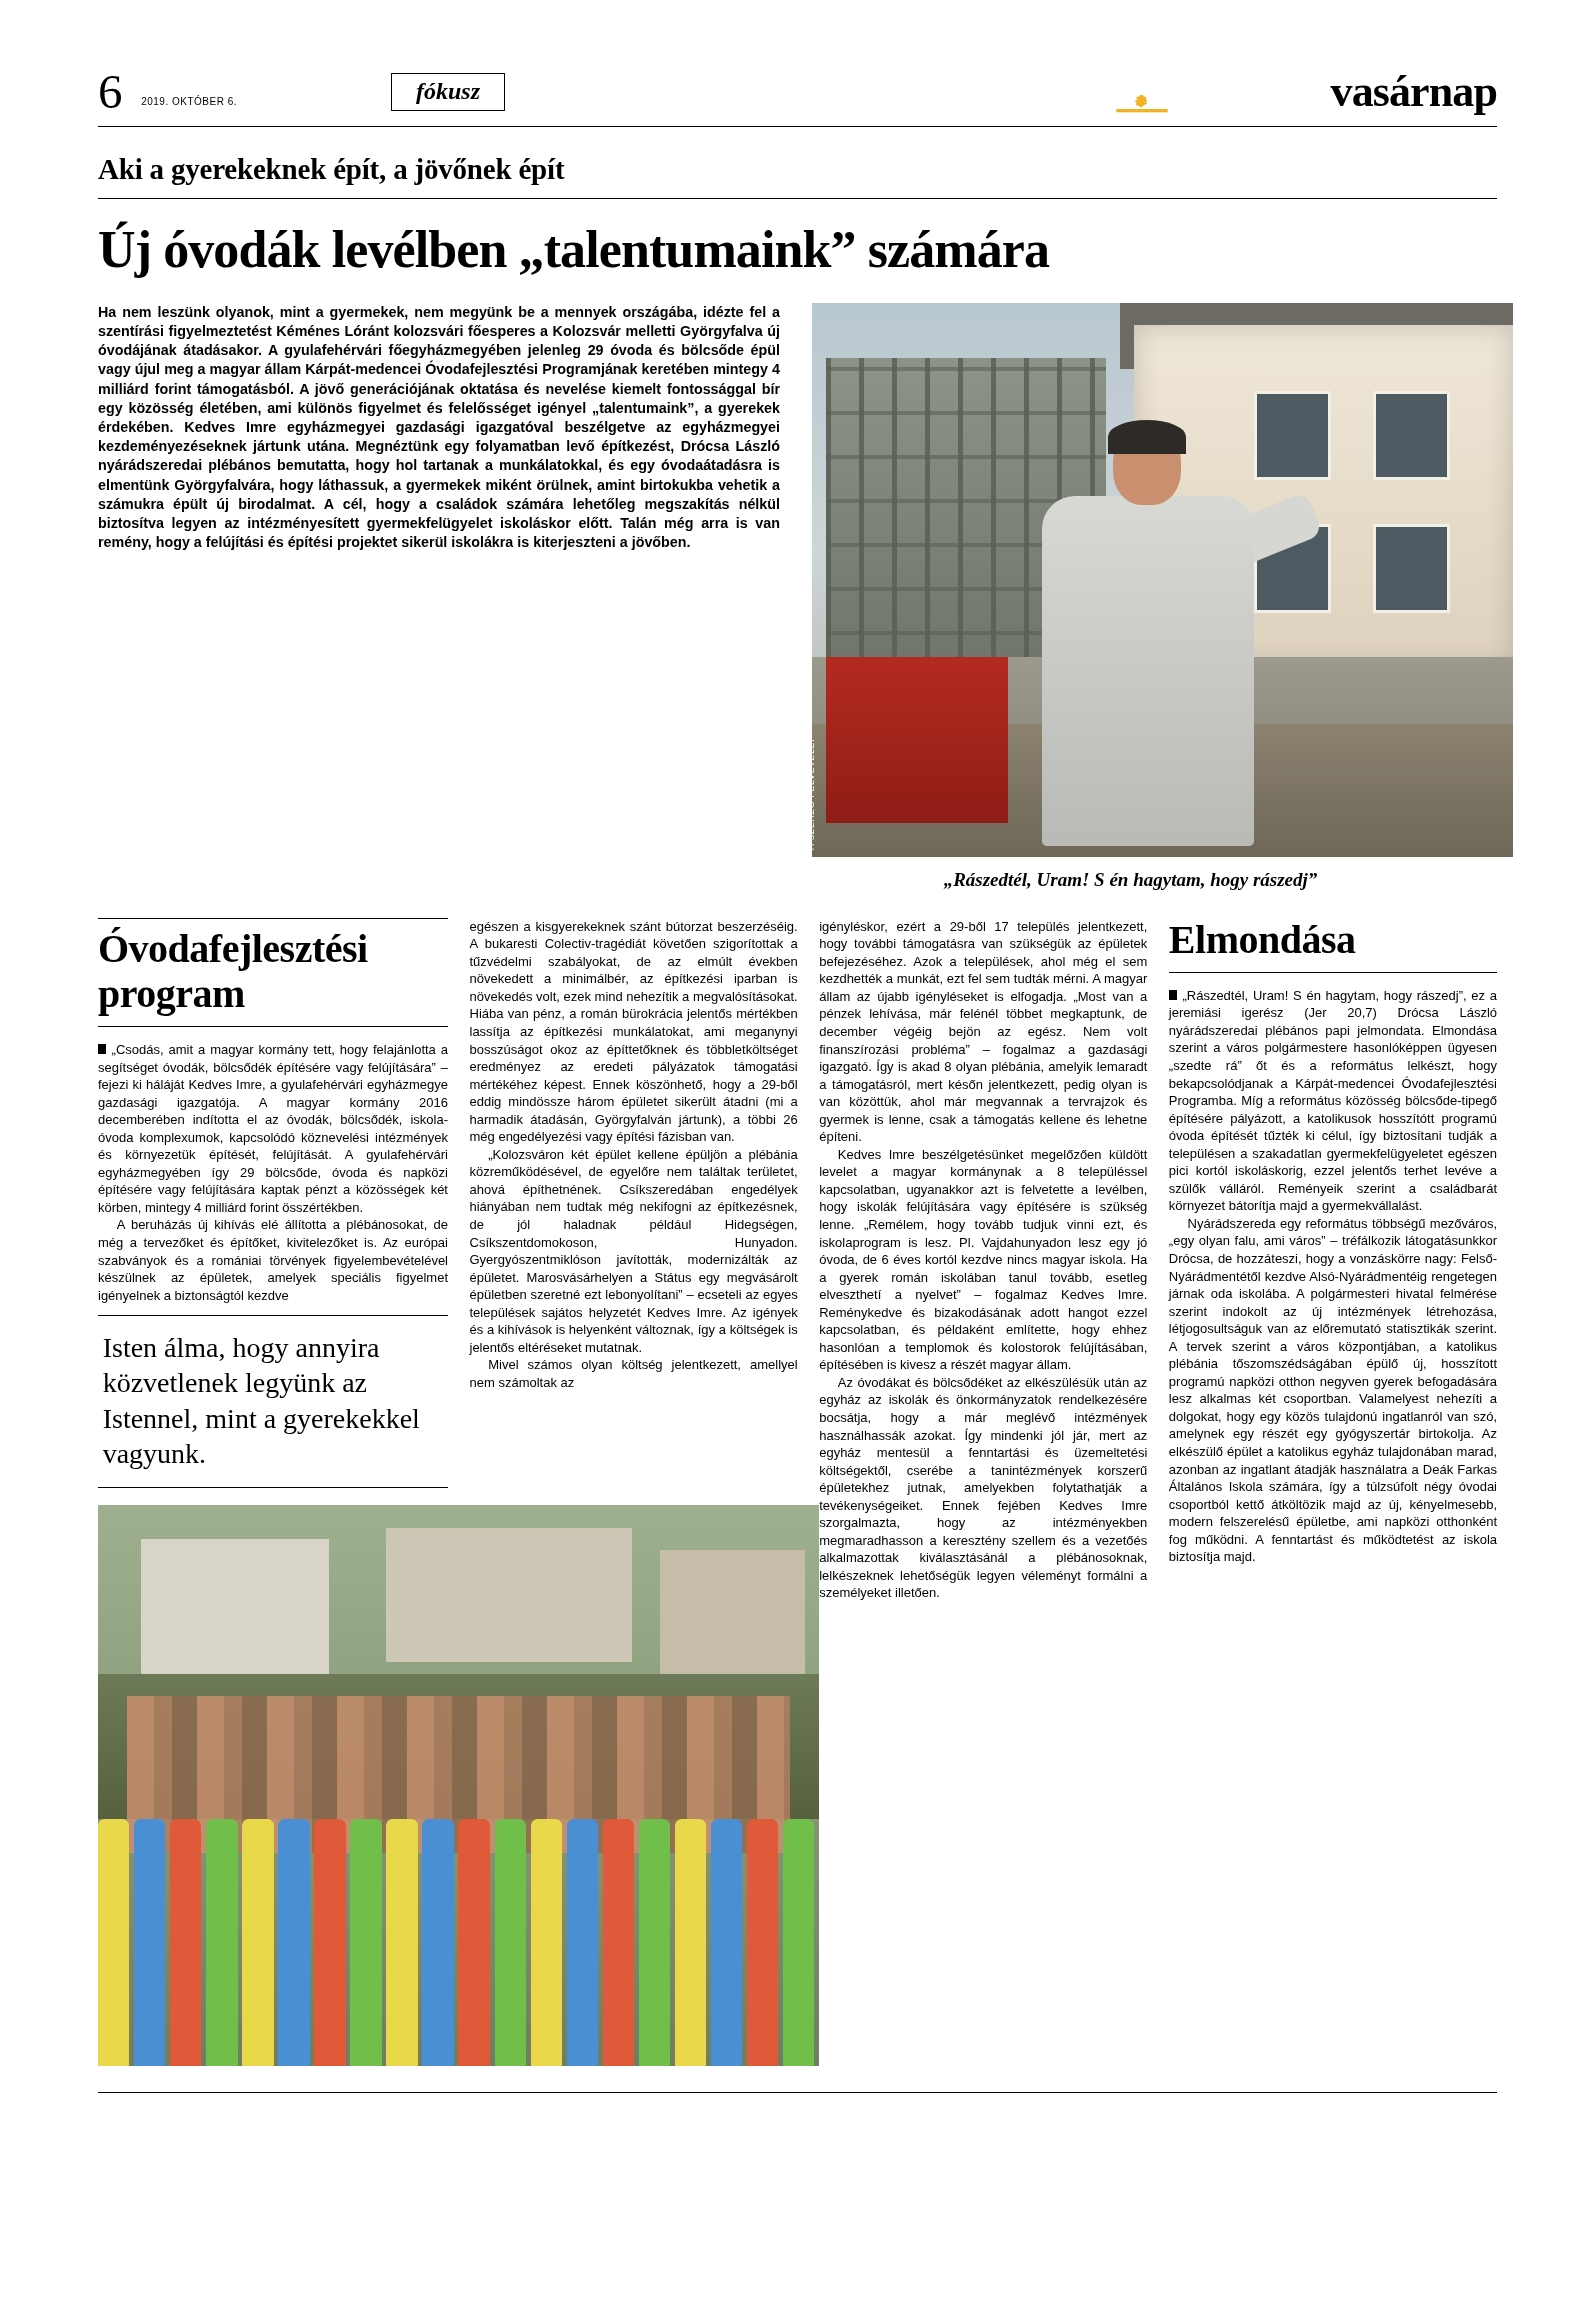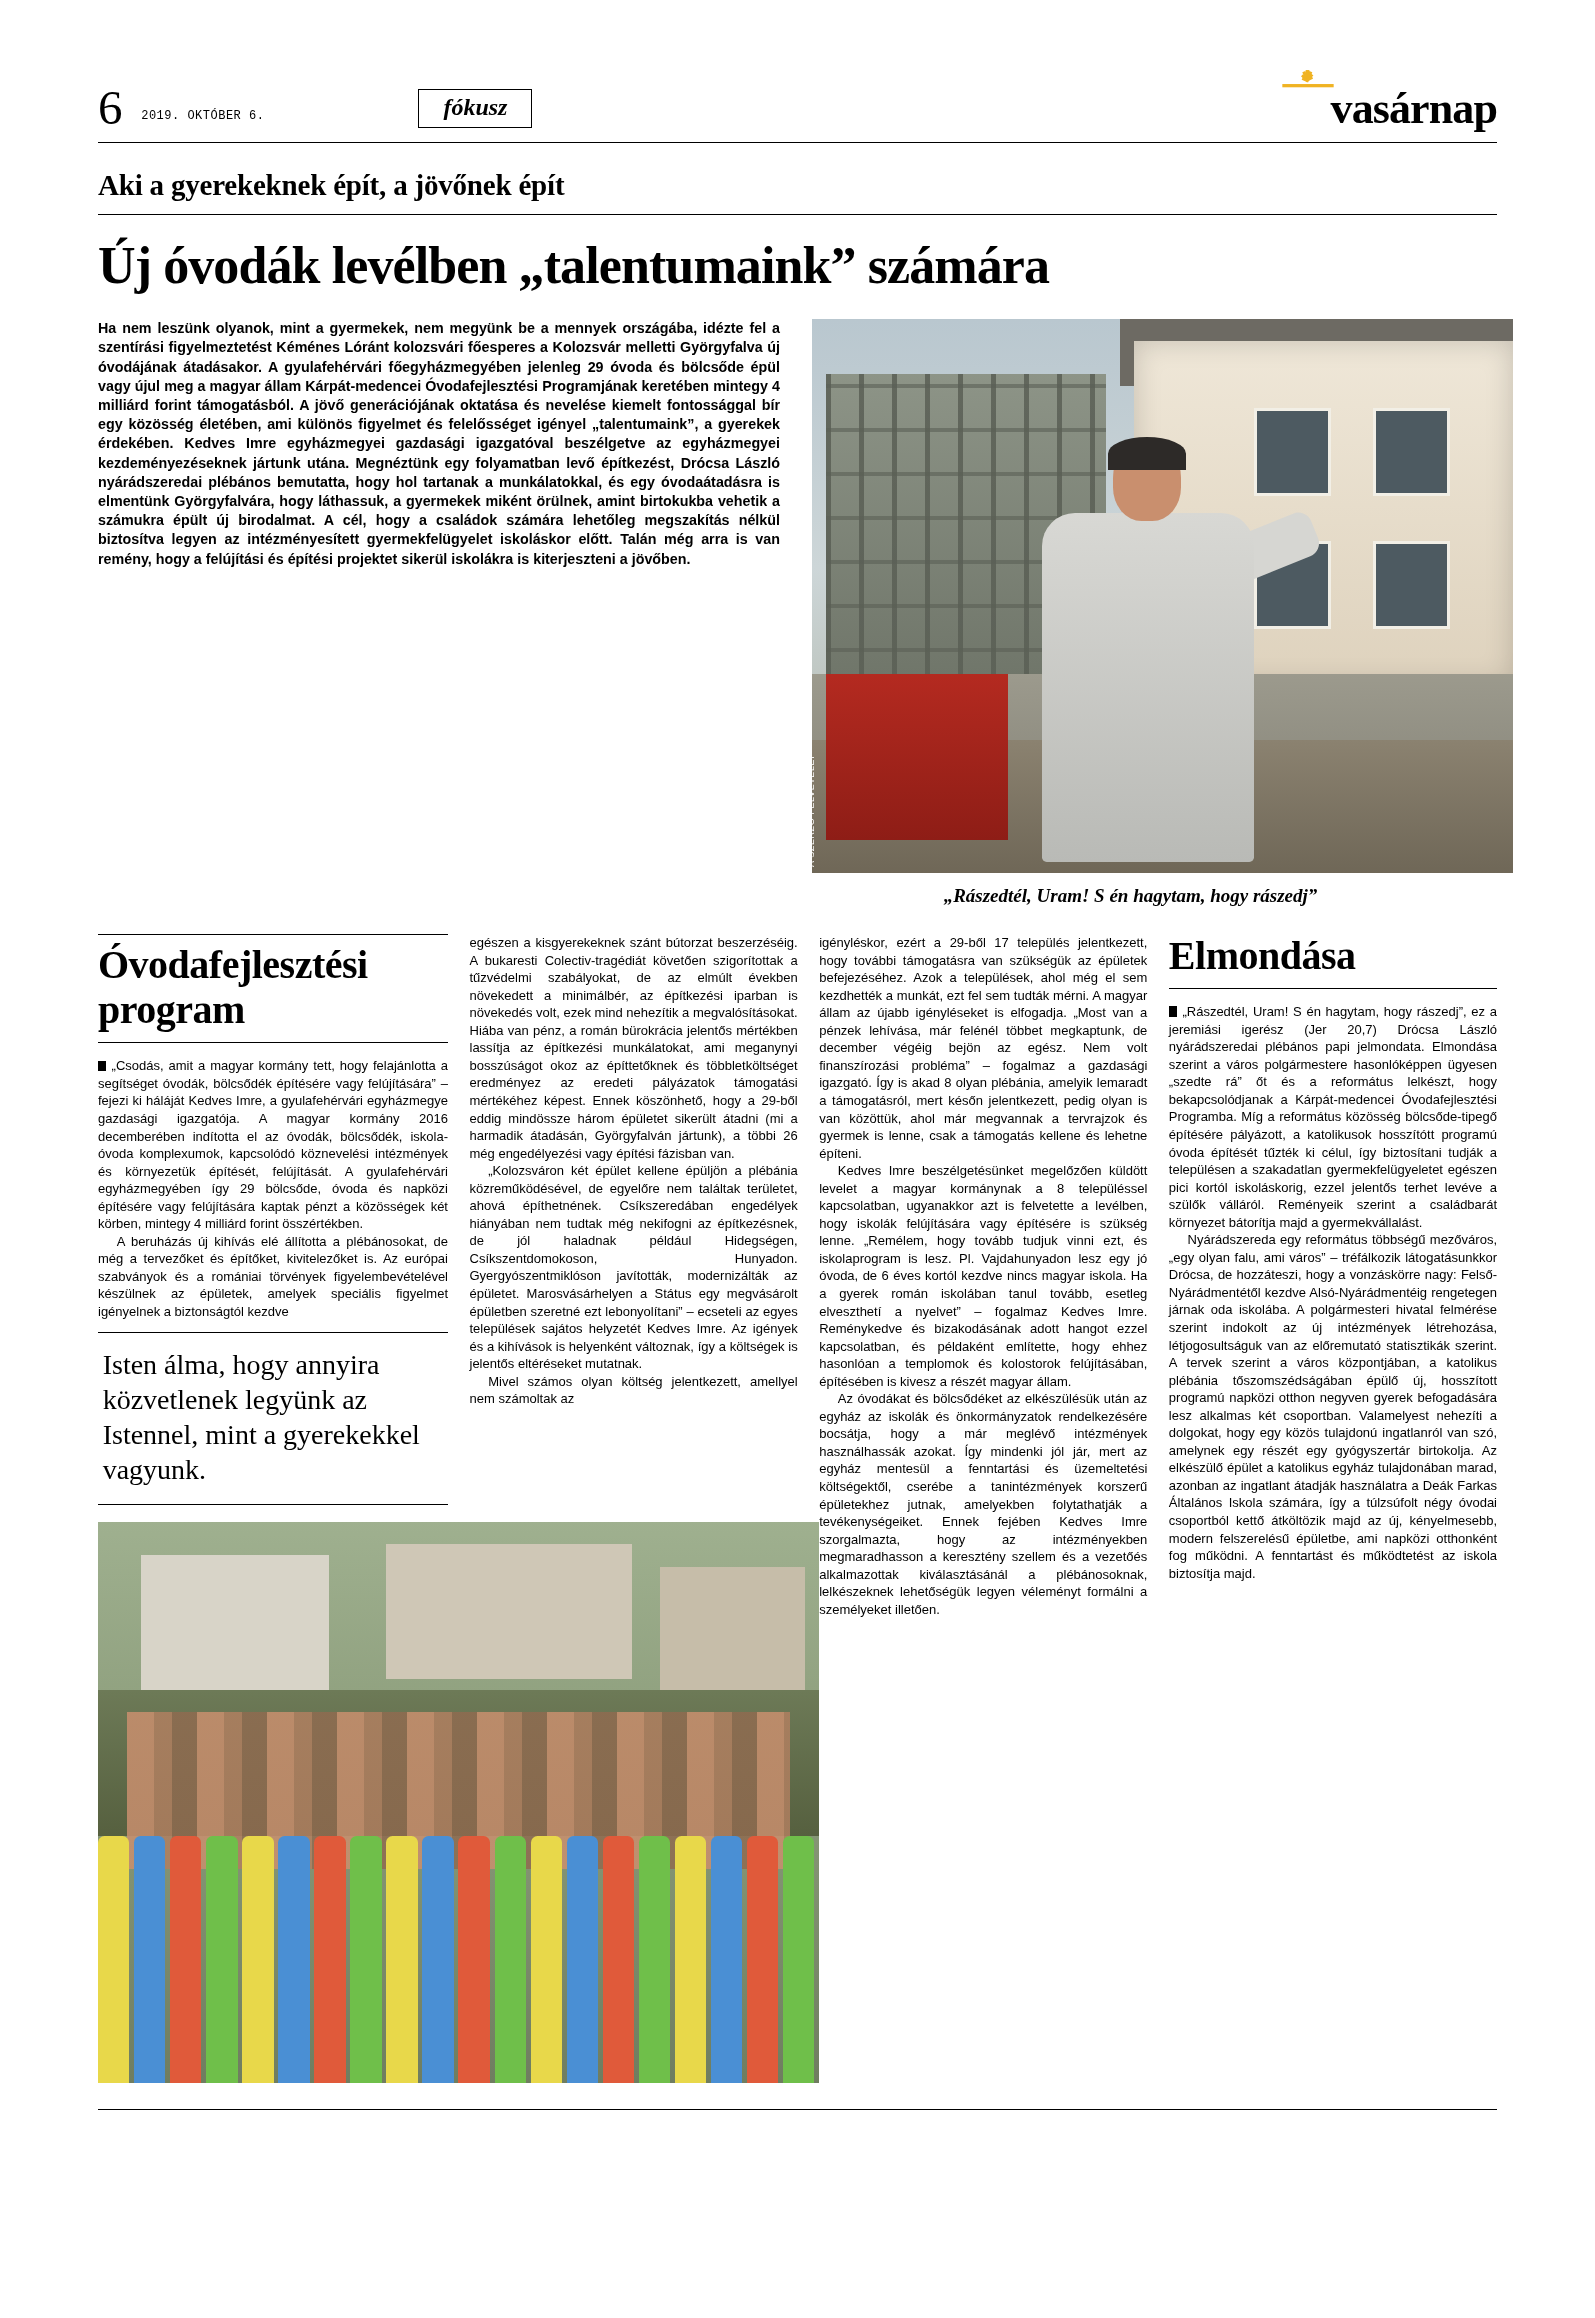--- a/index.html
+++ b/index.html
@@ -25,40 +25,40 @@
     padding-bottom: 12px;
   }
   .page-number {
     font-family: "Liberation Serif", serif;
     font-size: 49px;
     line-height: 0.9;
     font-weight: 400;
     margin-right: 18.7px;
   }
   .issue-date {
-    font-family: Liberation Mono, monospace;
-    font-size: 12px;
+    font-family: Liberation Sans, sans-serif;
+    font-size: 10px;
     letter-spacing: 0.5px;
     padding-bottom: 7.5px;
     margin-top: 8px;
   }
   .section-badge {
     margin-left: 154px;
     border: 1.4px solid #000;
     padding: 3.7px 24px 5.6px 24px;
     font-family: "Liberation Serif", serif;
     font-style: italic;
     font-weight: bold;
     font-size: 24px;
     margin-bottom: 2.8px;
   }
   .brand {
     margin-left: auto;
     display: flex;
-    flex-direction: column;
+    flex-direction: row;
     align-items: flex-end;
     padding-bottom: 0.9px;
   }
   .brand-sun {
     width: 70px;
     height: 20.6px;
     margin-bottom: -2.8px;
     margin-right: 154px;
   }
   .brand-name {

